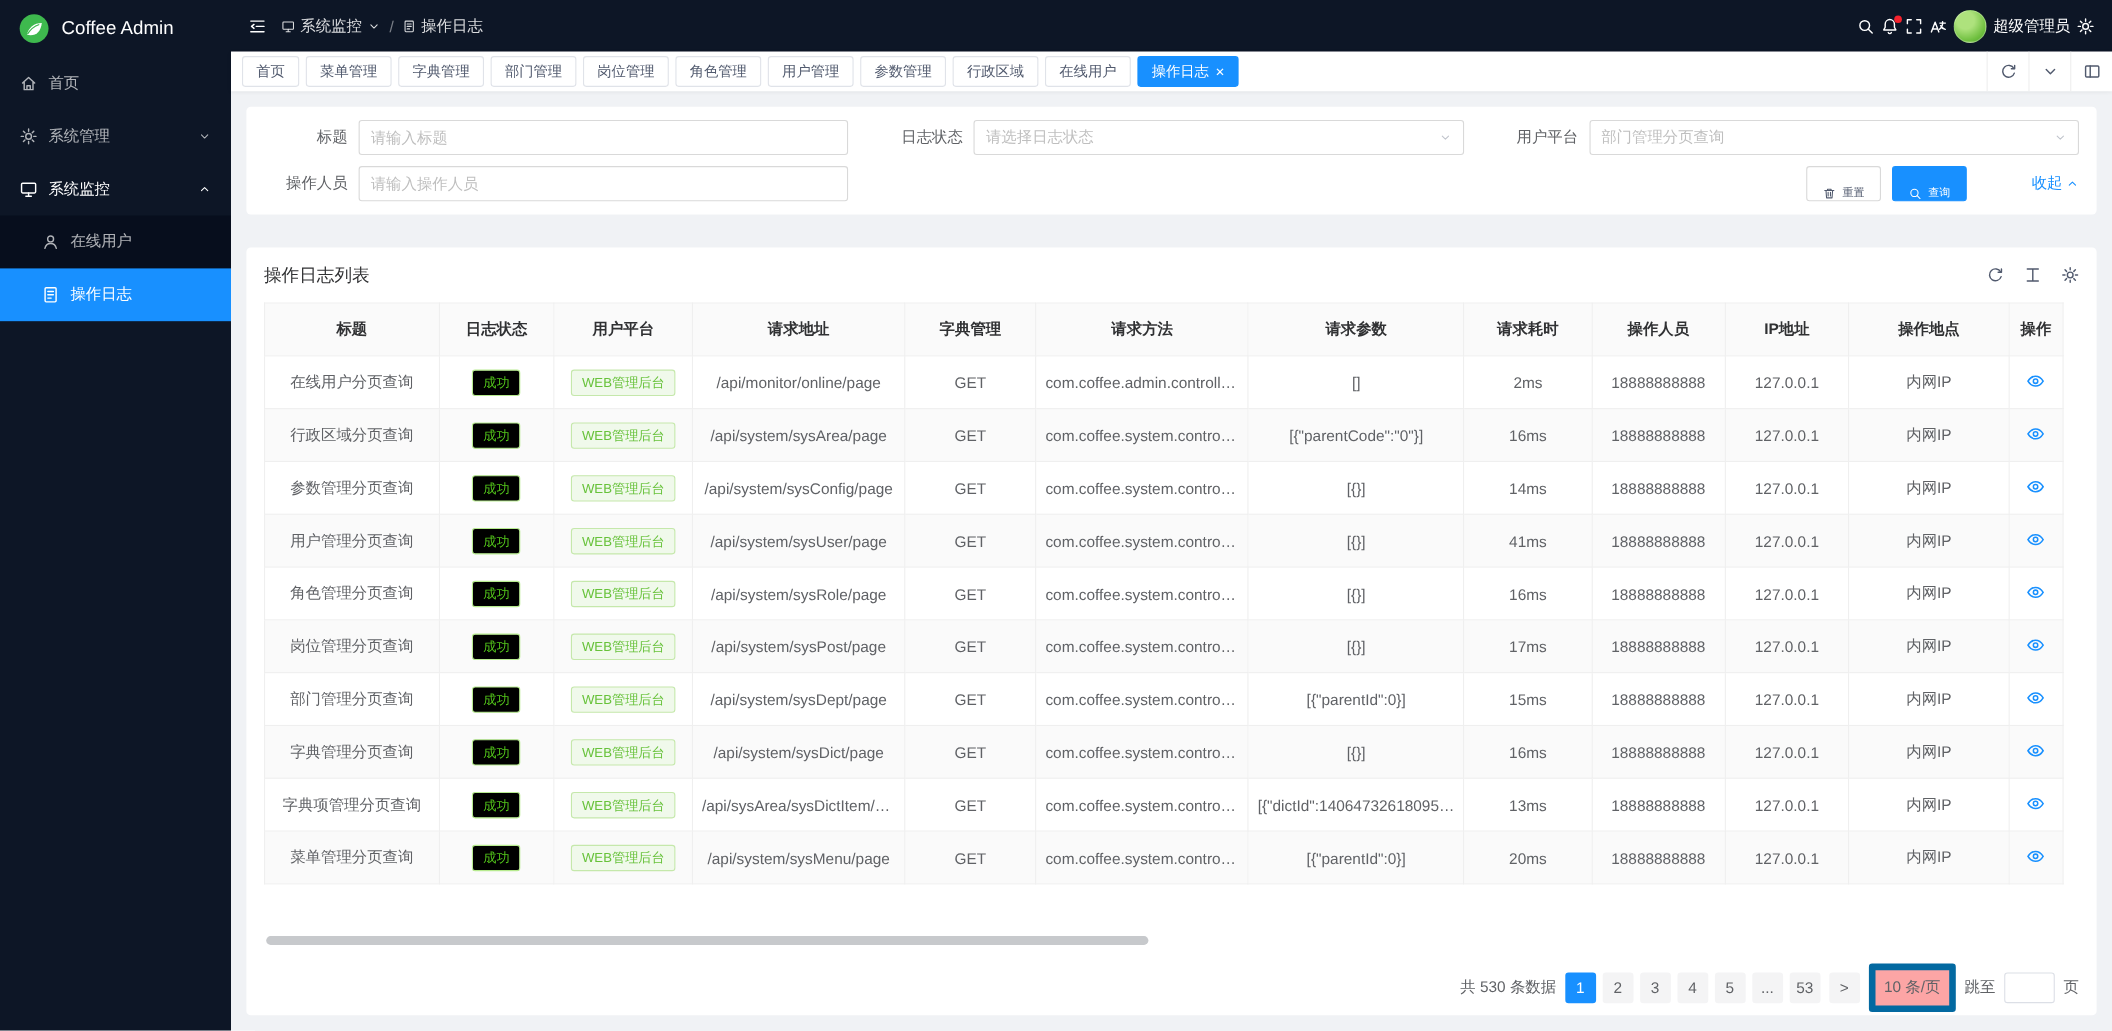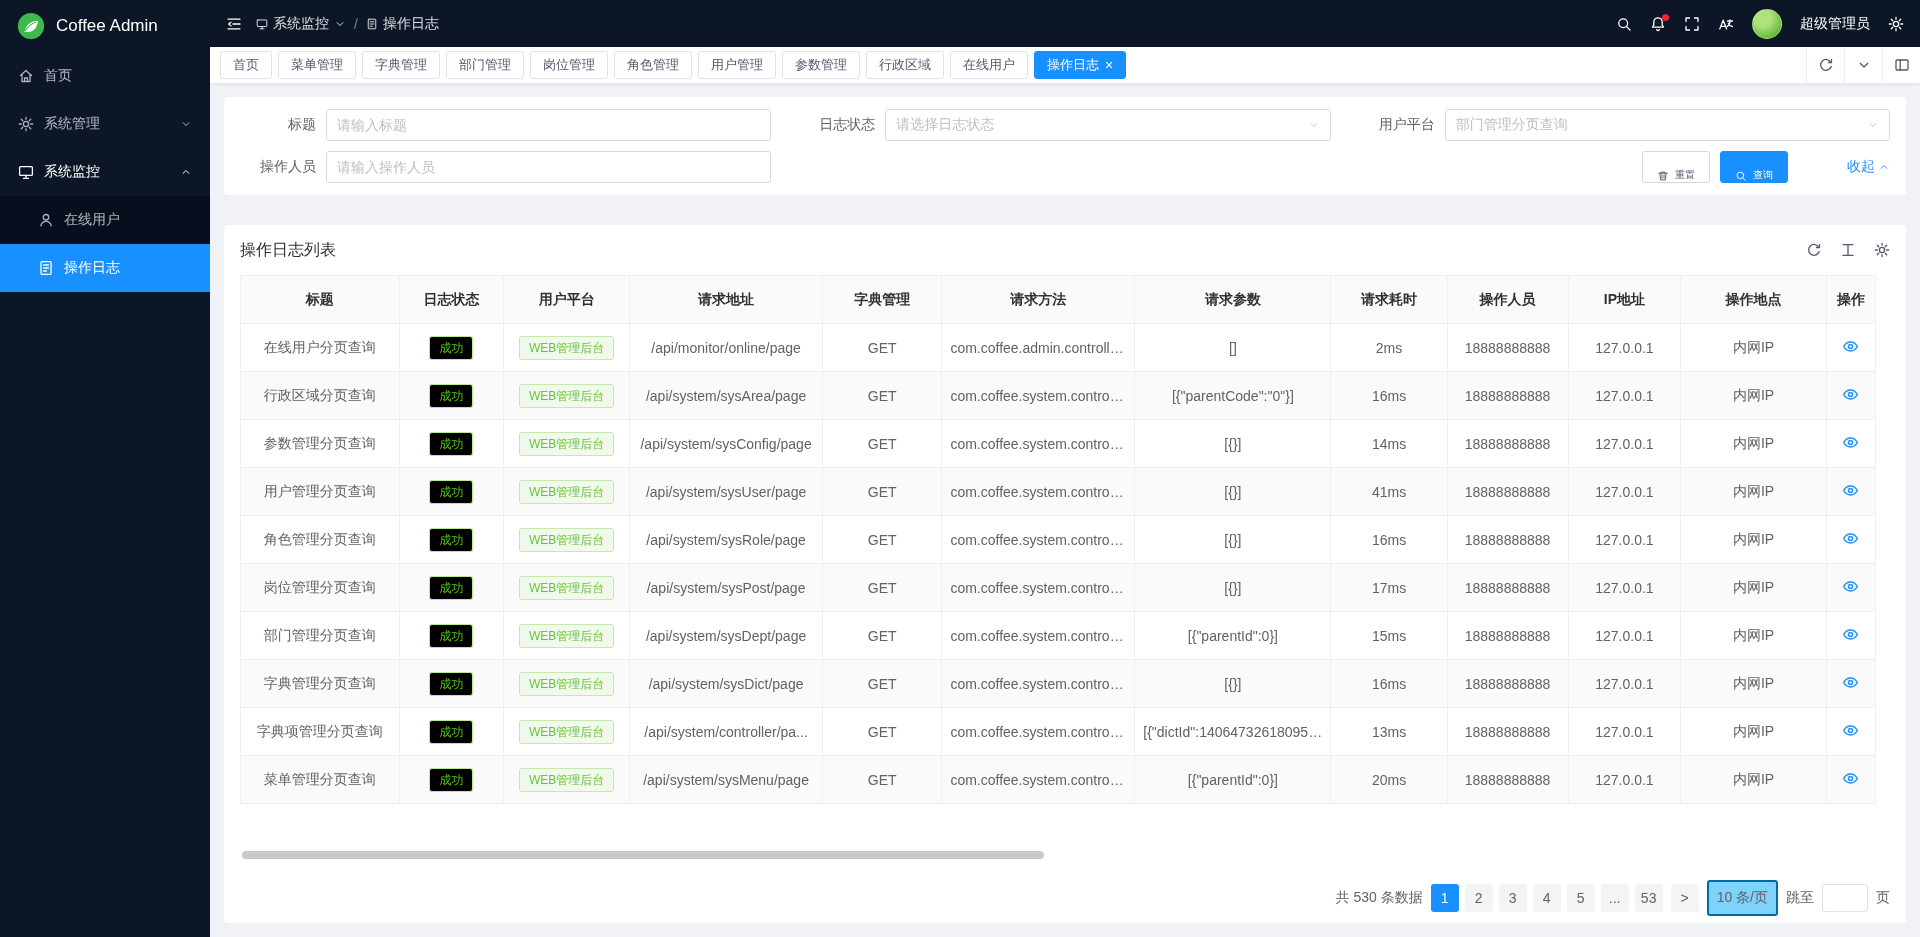--- a/index.html
+++ b/index.html
@@ -31,21 +31,21 @@
   
   .main { flex:1; display:flex; flex-direction:column; min-width:0; }
 
   
   .topbar { height:47px; background:#0d1626; flex-shrink:0; display:flex; align-items:center;
             justify-content:space-between; padding:0 16px; color:rgba(255,255,255,.85); }
   .topbar-left { display:flex; align-items:center; gap:14px; }
   .breadcrumb { display:flex; align-items:center; gap:8px; font-size:14px; }
   .crumb { display:flex; align-items:center; gap:5px; cursor:pointer; }
   .crumb-sep { color:rgba(255,255,255,.45); }
-  .topbar-right { display:flex; align-items:center; gap:18px;justify-content:space-between; }
+  .topbar-right { display:flex; align-items:center; gap:6px;justify-content:space-between; }
   .tb-icon { cursor:pointer; position:relative; color:#fff; }
   .badge-dot { position:absolute; top:-2px; right:-3px; width:7px; height:7px; background:#f5222d; border-radius:50%; }
   .avatar { width:30px; height:30px; border-radius:50%; cursor:pointer;
             background:radial-gradient(circle at 35% 30%, #aee27d 0 30%, #6fbf3f 70%, #4e9e2a 100%);
             border:1px solid rgba(255,255,255,.25); }
   .username { color:#fff; cursor:pointer; white-space:nowrap; }
 
   
   .tabbar { height:36px; background:#fff; flex-shrink:0; display:flex; align-items:center;
             padding-left:10px; box-shadow:0 1px 4px rgba(0,0,0,.08); position:relative; z-index:2; }
@@ -103,21 +103,21 @@
   .h-scrollbar .thumb { position:absolute; left:2px; top:0; height:8px; width:49%;
                         background:#c7c9cc; border-radius:4px; cursor:pointer; }
 
   
   .pagination { height:50px; display:flex; align-items:center; justify-content:flex-end; gap:8px;
                 color:#606266; font-size:14px; flex-shrink:0; }
   .pages { display:flex; gap:6px; }
   .page-btn { min-width:28px; height:28px; padding:0 6px; border-radius:3px; background:#f4f4f5;
               display:inline-flex; align-items:center; justify-content:center; cursor:pointer; color:#606266; }
   .page-btn.active { background:#1890ff; color:#fff; }
-  .page-size { height:28px; border:2px solid #0369a1; border-radius:3px; padding:16px 8px; background:#7dd3fc;
+  .page-size { height:28px; border:6px solid #0369a1; border-radius:3px; padding:16px 8px; background:#fca5a5;
                display:inline-flex; align-items:center; gap:6px; cursor:pointer; }
   .jump-input { width:46px; height:28px; border:1px solid #dcdfe6; border-radius:3px; padding:0 6px;
                 font:inherit; outline:none; }
 </style>
 </head>
 <body>
 
 <div class="app">
 
   <aside class="sidebar">
@@ -594,21 +594,21 @@
                     <svg viewBox="0 0 16 16">
                       <path d="M1.5 8S4 3.8 8 3.8 14.5 8 14.5 8 12 12.2 8 12.2 1.5 8 1.5 8z"></path>
                       <circle cx="8" cy="8" r="1.9"></circle>
                     </svg>
                   </span></td>
               </tr>
               <tr>
                 <td>字典项管理分页查询</td>
                 <td><span class="tag tag-success">成功</span></td>
                 <td><span class="tag tag-platform">WEB管理后台</span></td>
-                <td>/api/system/controller/pa...</td>
+                <td>/api/sysArea/sysDictItem/pa...</td>
                 <td>GET</td>
                 <td>com.coffee.system.controlle...</td>
                 <td>[{"dictId":140647326180950...</td>
                 <td>13ms</td>
                 <td>18888888888</td>
                 <td>127.0.0.1</td>
                 <td>内网IP</td>
                 <td><span class="eye">
                     <svg viewBox="0 0 16 16">
                       <path d="M1.5 8S4 3.8 8 3.8 14.5 8 14.5 8 12 12.2 8 12.2 1.5 8 1.5 8z"></path>

